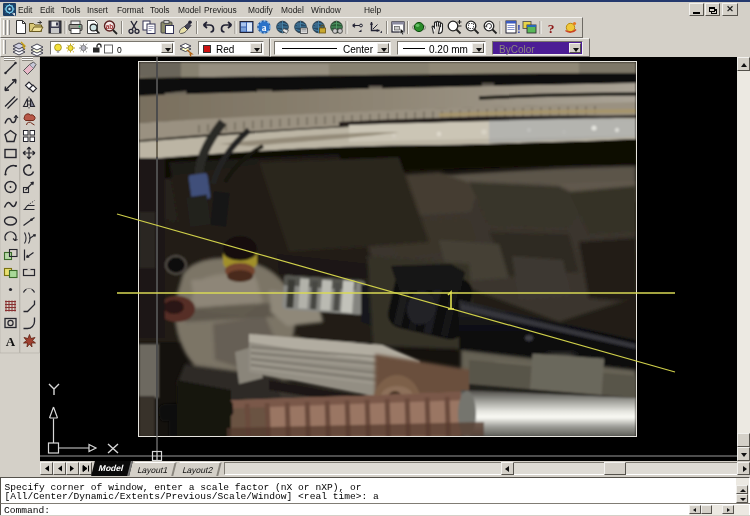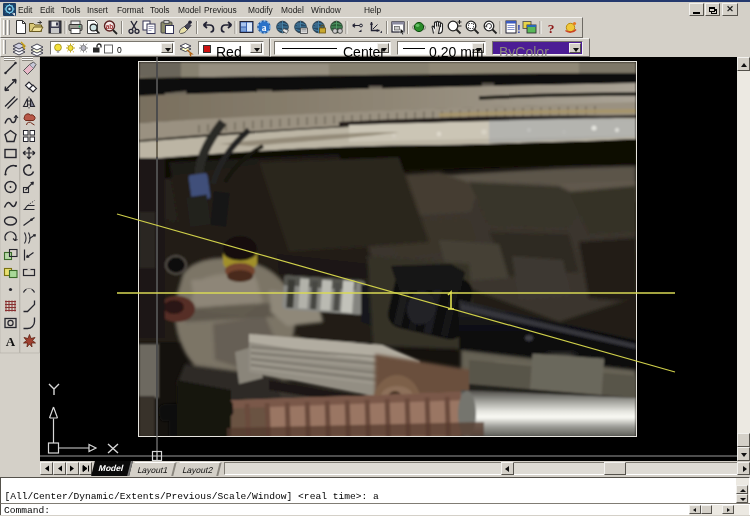--- a/index.html
+++ b/index.html
@@ -1,19 +1,19 @@
 <!DOCTYPE html>
 <html><head><meta charset="utf-8"><style>
 *{margin:0;padding:0;box-sizing:border-box}
 html,body{width:750px;height:516px;overflow:hidden}
 body{font-family:"Liberation Sans",sans-serif;background:#d4d0c8;position:relative}
 .abs{position:absolute}
 .raised{border-top:1px solid #f2f1ee;border-left:1px solid #f2f1ee;border-right:1px solid #6e6a64;border-bottom:1px solid #6e6a64}
 .btn{background:#d4d0c8;border-top:1px solid #f2f1ee;border-left:1px solid #f2f1ee;border-right:1px solid #55524c;border-bottom:1px solid #55524c;position:absolute}
-.combo{position:absolute;background:#fff;border-top:1px solid #7a766e;border-left:1px solid #7a766e;border-right:1px solid #f4f3f0;border-bottom:1px solid #f4f3f0;font-size:14px}
+.combo{position:absolute;background:#fff;border-top:1px solid #7a766e;border-left:1px solid #7a766e;border-right:1px solid #f4f3f0;border-bottom:1px solid #f4f3f0;font-size:10px}
 .dd{position:absolute;right:1px;top:1px;bottom:1px;width:12px;background:#d4d0c8;border-top:1px solid #f2f1ee;border-left:1px solid #f2f1ee;border-right:1px solid #55524c;border-bottom:1px solid #55524c}
 .dd:after{content:"";position:absolute;left:2.5px;top:4.5px;border-left:3.5px solid transparent;border-right:3.5px solid transparent;border-top:4px solid #111}
 </style></head>
 <body>
 
 <div class="abs" style="left:0;top:0;width:750px;height:2px;background:#24396e"></div>
 
 <div class="abs" id="menubar" style="left:0;top:2px;width:750px;height:15px;font-size:8.4px;color:#1a1a1a">
  <svg class="abs" style="left:3px;top:1px" width="13" height="13" viewBox="0 0 13 13">
       <rect width="13" height="13" rx="1" fill="#1c3f66"></rect>
@@ -686,20 +686,21 @@
       <div class="abs" style="left:3px;top:3px;border-top:3.5px solid transparent;border-bottom:3.5px solid transparent;border-right:4px solid #111"></div>
     </div>
  <div class="btn" style="left:604px;top:1px;width:22px;height:13px"></div>
  <div class="btn" style="left:737px;top:1px;width:13px;height:13px">
       <div class="abs" style="left:5px;top:3px;border-top:3.5px solid transparent;border-bottom:3.5px solid transparent;border-left:4px solid #111"></div>
     </div>
 </div>
 
 <div class="abs" id="cmd" style="left:0;top:476px;width:750px;height:40px;background:#d4d0c8;font-family:'Liberation Mono',monospace;font-size:9.6px;color:#000">
  <div class="abs" style="left:0;top:1px;width:750px;height:26px;background:#fff;border-top:1.5px solid #55524c;border-left:1.5px solid #55524c;border-right:1px solid #fff">
+   <div class="abs" style="left:3.5px;top:3.5px;white-space:pre">Specify corner of window, enter a scale factor (nX or nXP), or</div>
    <div class="abs" style="left:3.5px;top:13px;white-space:pre">[All/Center/Dynamic/Extents/Previous/Scale/Window] &lt;real time&gt;: a</div>
    <div class="abs" style="left:735px;top:0;width:13px;height:24.5px;background:#ece9e2">
      <div class="btn" style="left:0;top:7px;width:12px;height:9px">
           <div class="abs" style="left:2.5px;top:3px;border-left:3px solid transparent;border-right:3px solid transparent;border-bottom:3.5px solid #111"></div>
         </div>
      <div class="btn" style="left:0;top:16px;width:12px;height:9px">
           <div class="abs" style="left:2.5px;top:3px;border-left:3px solid transparent;border-right:3px solid transparent;border-top:3.5px solid #111"></div>
         </div>
    </div>
  </div>

